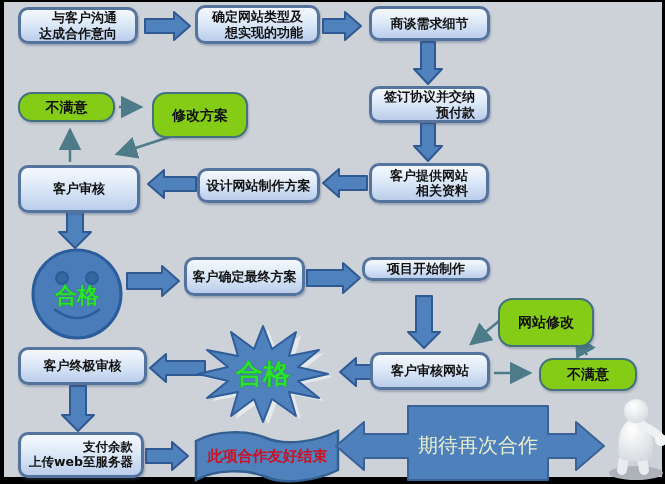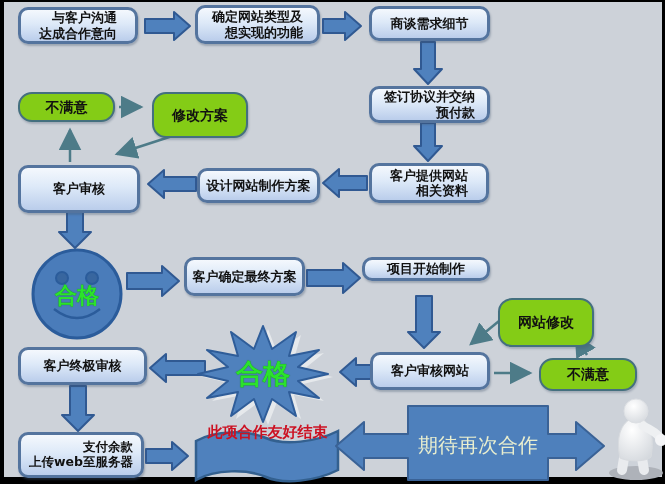--- a/index.html
+++ b/index.html
@@ -165,19 +165,19 @@
       <span>支付余款
 上传web至服务器</span>
     </div>
 
   <div class="freetext green" style="left:37px;top:283px;width:80px;height:26px;font-size:22px">
       <span>合格</span>
     </div>
   <div class="freetext green" style="left:213px;top:358px;width:100px;height:32px;font-size:27px">
       <span>合格</span>
     </div>
-  <div class="freetext red" style="left:196px;top:420px;width:143px;height:24px;font-size:15px">
+  <div class="freetext red" style="left:196px;top:444px;width:143px;height:24px;font-size:15px">
       <span>此项合作友好结束</span>
     </div>
   <div class="freetext banner-text" style="left:408px;top:432px;width:140px;height:26px;font-size:20px">
       <span>期待再次合作</span>
     </div>
 </div>
 
 </body></html>

